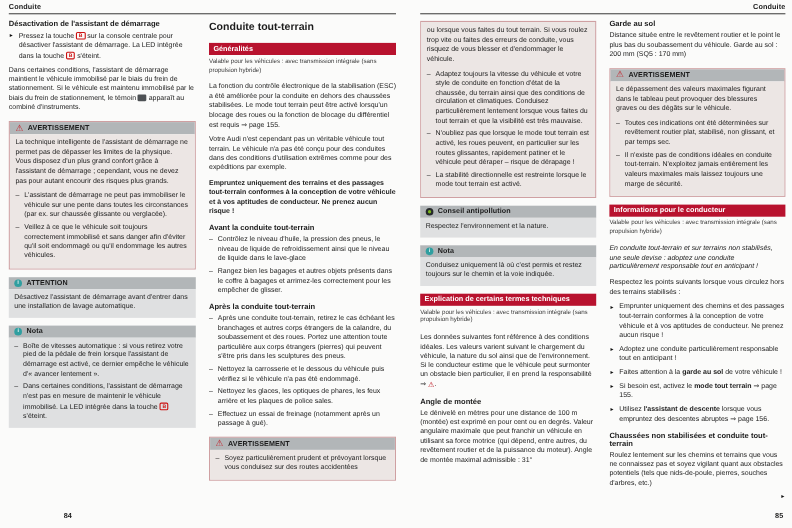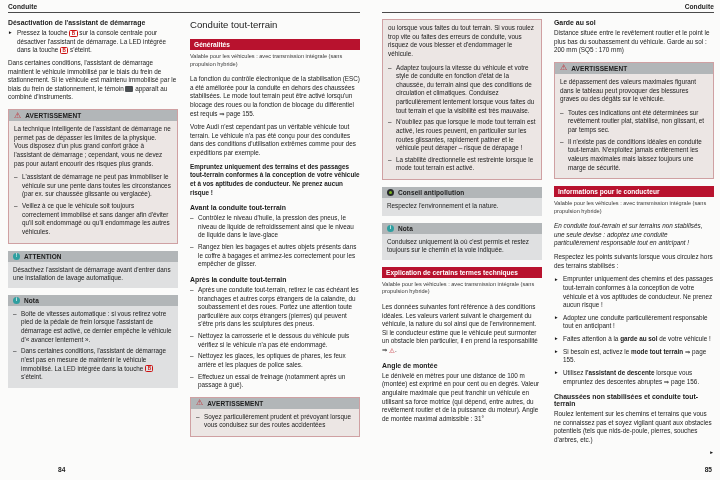--- a/index.html
+++ b/index.html
@@ -10,21 +10,21 @@
     -webkit-font-smoothing:antialiased;
   }
   .page{position:absolute;top:0;height:480px;}
   .page-l{left:8px;width:352px;}
   .page-r{left:382px;width:332px;}
   .ph{font-size:6.6px;font-weight:700;padding-top:3px;letter-spacing:.1px;}
   .page-r .ph{text-align:right;}
   .phrule{border-top:1px solid #4a4a4a;margin:2px 0 6px;}
   .cols{display:flex;gap:12px;}
   .col{flex:1;min-width:0;}
-  .h1{font-size:9.6px;font-weight:400;margin:0 0 9px;}
+  .h1{font-size:9.6px;font-weight:700;margin:0 0 9px;}
   .h2{font-size:6.9px;font-weight:700;margin:7px 0 3px;}
   .para{font-size:6.35px;line-height:1.36;margin:0 0 5px;}
   .bold{font-weight:700;}
   .ital{font-style:italic;}
   .banner{
     background:#b8122e;color:#fff;font-weight:700;font-size:6.6px;
     padding:2px 4px;margin:6px 0 3px;
   }
   .validity{font-size:5.6px;line-height:1.35;color:#3a3a3a;margin:0 0 7px;}
   .box{margin:7px 0;}

